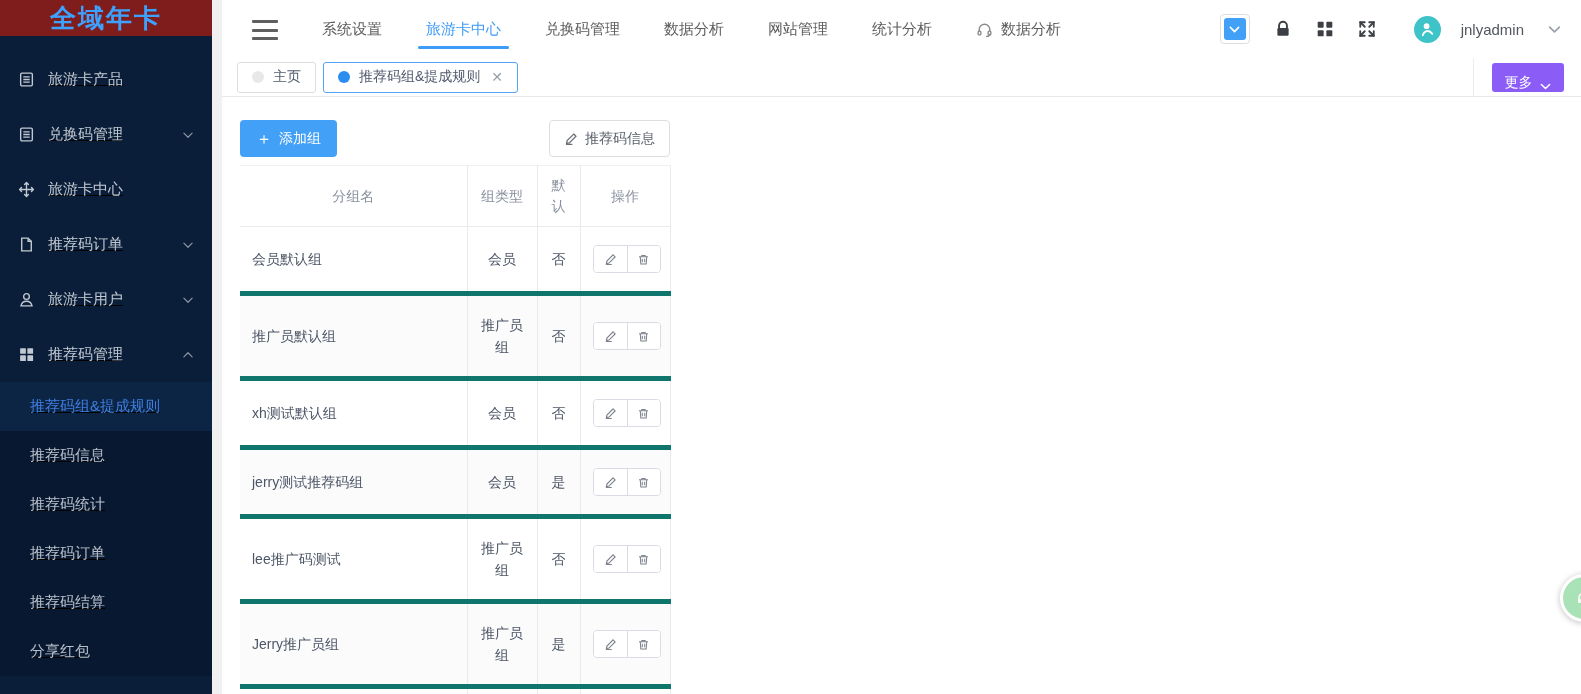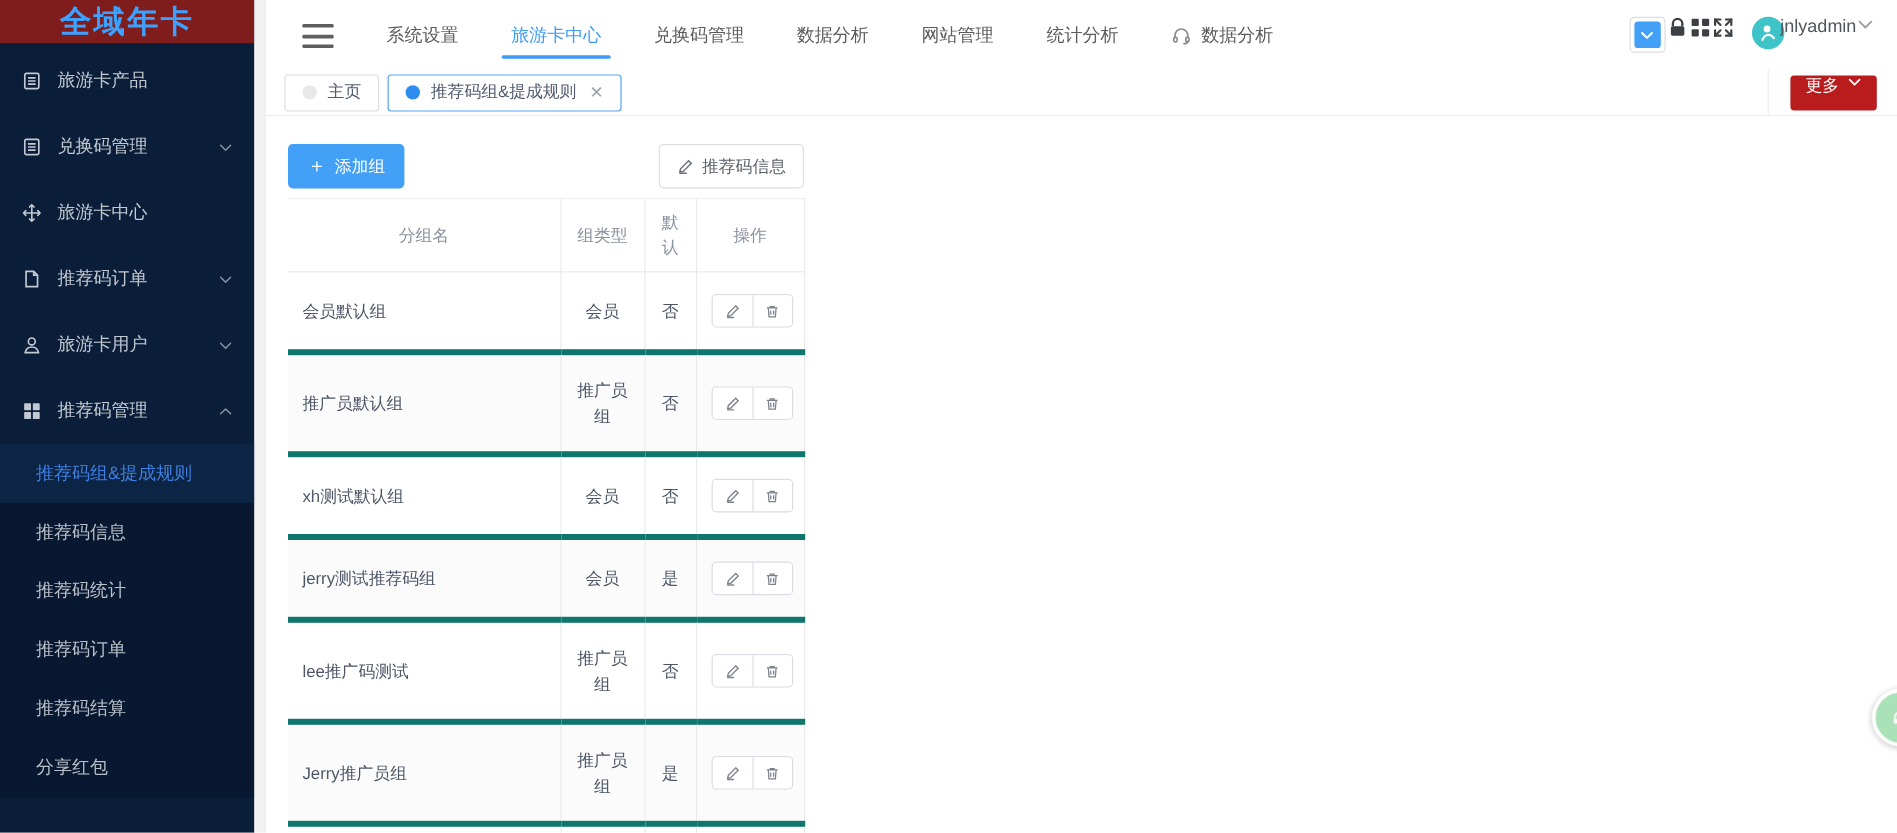--- a/index.html
+++ b/index.html
@@ -6,21 +6,21 @@
   html,body { width:1581px; height:694px; overflow:hidden;
     font-family:"Liberation Sans","DejaVu Sans",sans-serif; background:#fff; }
   body { display:flex; }
 
   
   .sidebar { width:212px; height:694px; background:#0a1e39; flex-shrink:0;
     display:flex; flex-direction:column; overflow:hidden; }
   .sidebar-header { height:36px; background:#7f1d1d; display:flex;
     align-items:center; justify-content:center; flex-shrink:0; }
   .app-title { color:#3da2ff; font-size:26px; font-weight:bold; letter-spacing:2px; }
-  .menu { padding-top:4px; }
+  .menu { padding-top:16px;text-decoration:underline; }
   .menu-item { height:55px; display:flex; align-items:center; padding:0 18px;
     color:#c3c9d2; font-size:15px; cursor:pointer; }
   .menu-item .mi-icon { width:17px; height:17px; margin-right:13px; flex-shrink:0;
     display:inline-flex; align-items:center; justify-content:center; }
   .menu-item .mi-icon svg { width:17px; height:17px; }
   .menu-item .mi-label { flex:1; }
   .menu-item .mi-caret { width:12px; height:12px; color:#8a93a3; }
   .menu-item .mi-caret svg { width:12px; height:12px; display:block; }
   .submenu { background:#081830; }
   .submenu-item { height:49px; display:flex; align-items:center; padding-left:30px;
@@ -39,21 +39,21 @@
   .hamburger span { height:3px; background:#5f5f5f; border-radius:1px; }
   .topnav { display:flex; align-items:center; margin-left:44px; gap:44px; height:100%; }
   .nav-item { position:relative; height:100%; display:flex; align-items:center;
     gap:8px; font-size:15px; color:#5c5c5c; cursor:pointer; }
   .nav-item.active { color:#3e9bf7; }
   .nav-item.active::after { content:""; position:absolute; left:-8px; right:-8px;
     bottom:9px; height:3px; background:#3e9bf7; border-radius:2px; }
   .nav-item .nav-icon { width:17px; height:17px; color:#8b8b8b; }
   .nav-item .nav-icon svg { width:17px; height:17px; display:block; }
 
-  .topbar-right { margin-left:auto; display:flex; gap:1px; }
+  .topbar-right { margin-left:auto; display:flex; align-items:center; gap:24px; }
   .theme-btn { width:30px; height:30px; border:1px solid #dcdee2; border-radius:4px;
     background:#fff; display:flex; align-items:center; justify-content:center; cursor:pointer; }
   .theme-btn .theme-sq { width:22px; height:22px; background:#42a0f7; border-radius:3px;
     display:flex; align-items:center; justify-content:center; color:#fff; }
   .tool-icon { width:18px; height:18px; color:#3c3f44; cursor:pointer; }
   .tool-icon svg { width:18px; height:18px; display:block; }
   .avatar { width:27px; height:27px; border-radius:50%; background:#3ec4c8;
     display:flex; align-items:center; justify-content:center; overflow:hidden;
     margin-left:14px; cursor:pointer; }
   .avatar svg { width:19px; height:19px; }
@@ -68,22 +68,22 @@
   .tab { height:31px; display:inline-flex; align-items:center; gap:9px;
     border:1px solid #dcdee2; border-radius:3px; background:#fff; padding:0 14px;
     font-size:14px; color:#515a6e; cursor:pointer; }
   .tab .dot { width:12px; height:12px; border-radius:50%; background:#e8e8e8; }
   .tab.active { border-color:#57a3f3; }
   .tab.active .dot { background:#2d8cf0; }
   .tab .tab-close { color:#9aa0a8; font-size:14px; line-height:1; margin-left:2px; cursor:pointer; }
   .tabbar-more { position:absolute; right:0; top:0; bottom:0; width:108px;
     border-left:1px solid #ececec; background:#fff; display:flex; align-items:center;
     justify-content:center; }
-  .more-btn { background:#b91c1c; color:#fff; border:none; border-radius:3px;
-    height:29px; padding:0 13px; font-size:14px; display:inline-flex; align-items:flex-start;
+  .more-btn { background:#8b5cf6; color:#fff; border:none; border-radius:3px;
+    height:29px; padding:0 13px; font-size:14px; display:inline-flex; align-items:flex-end;
     gap:7px; cursor:pointer; font-family:Liberation Serif, serif; }
   .more-btn svg { width:11px; height:11px; display:block; }
 
   
   .content { flex:1; background:#fff; padding:23px 0 0 18px; overflow:hidden; position:relative; }
   .toolbar { width:430px; display:flex; justify-content:space-between; margin-bottom:8px; }
   .btn-primary { background:#42a0f7; color:#fff; border:none; border-radius:4px;
     height:37px; padding:0 16px; font-size:14px; display:inline-flex; align-items:center;
     gap:7px; cursor:pointer; font-family:inherit; }
   .btn-primary .plus { font-size:16px; line-height:1; }

